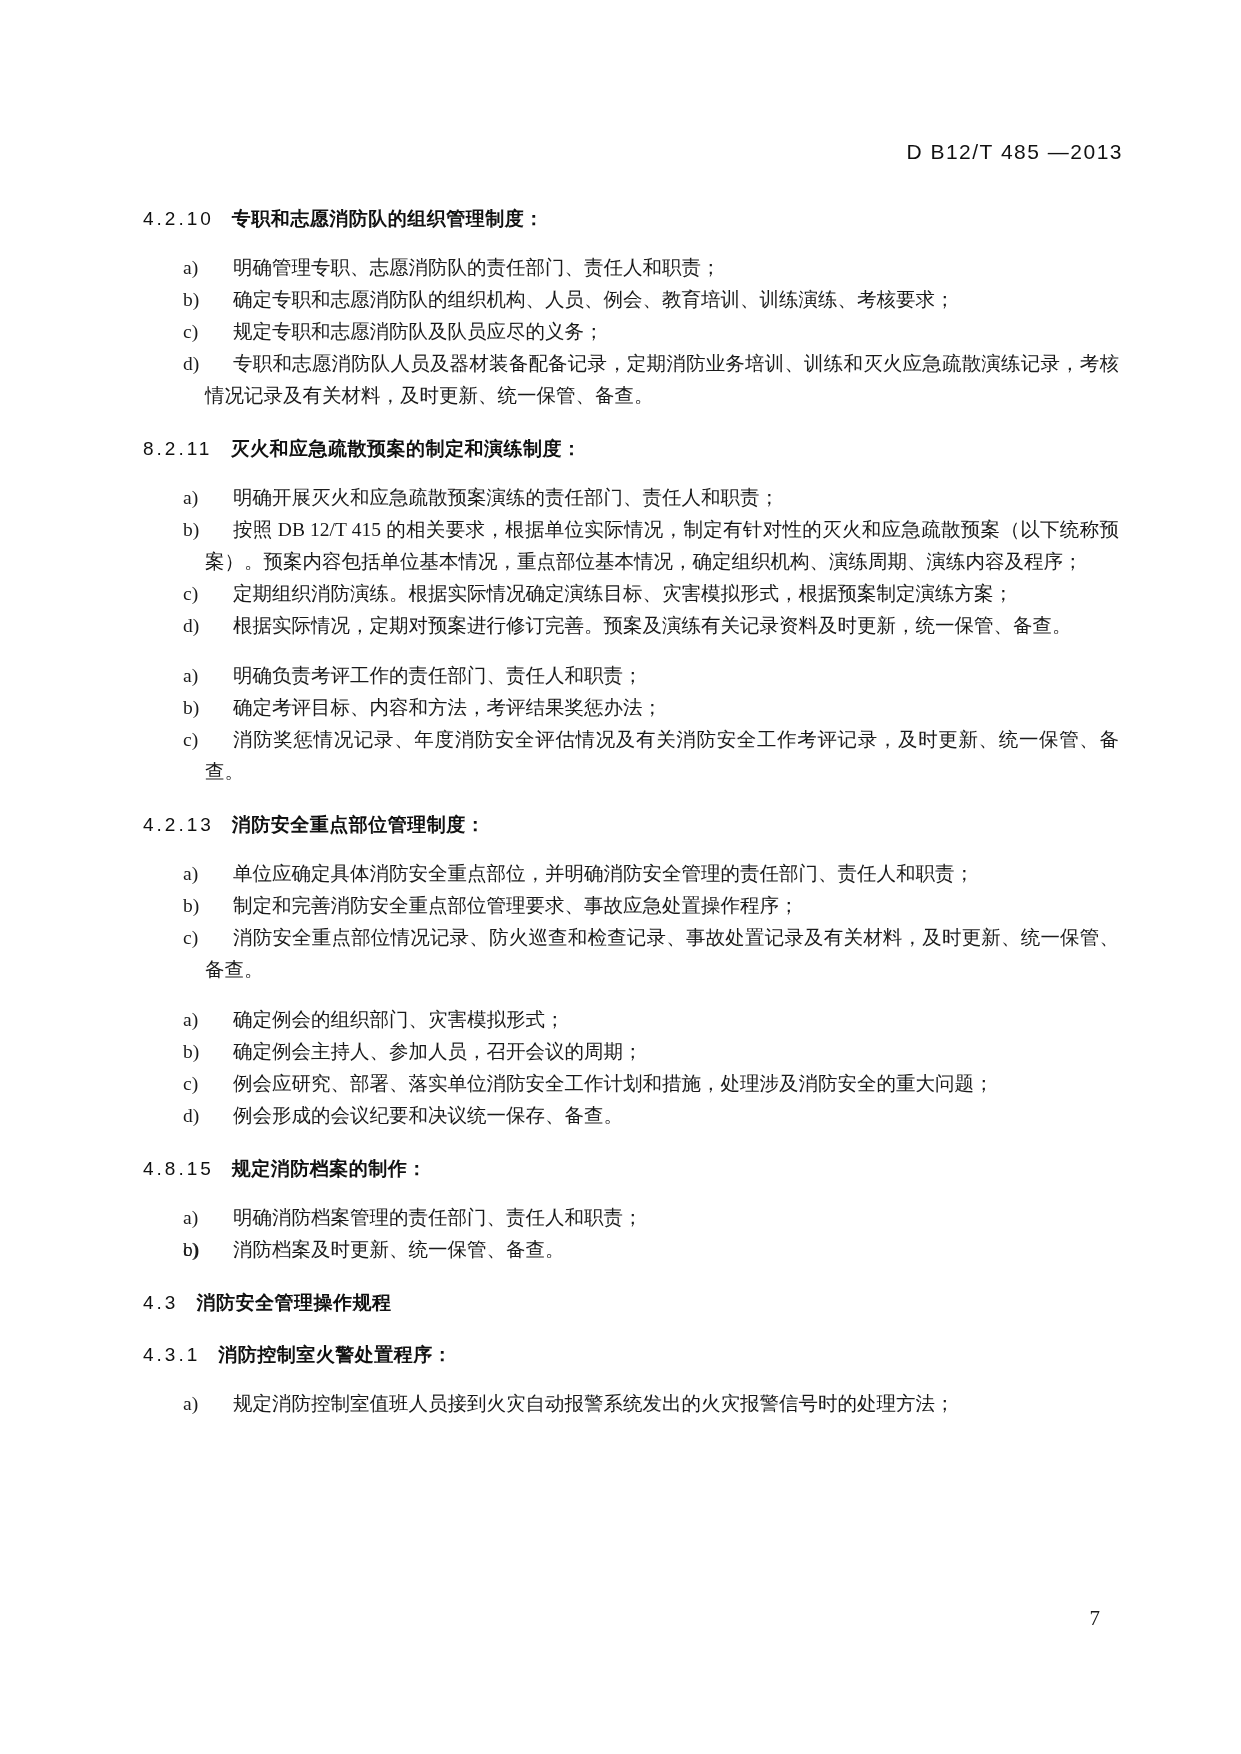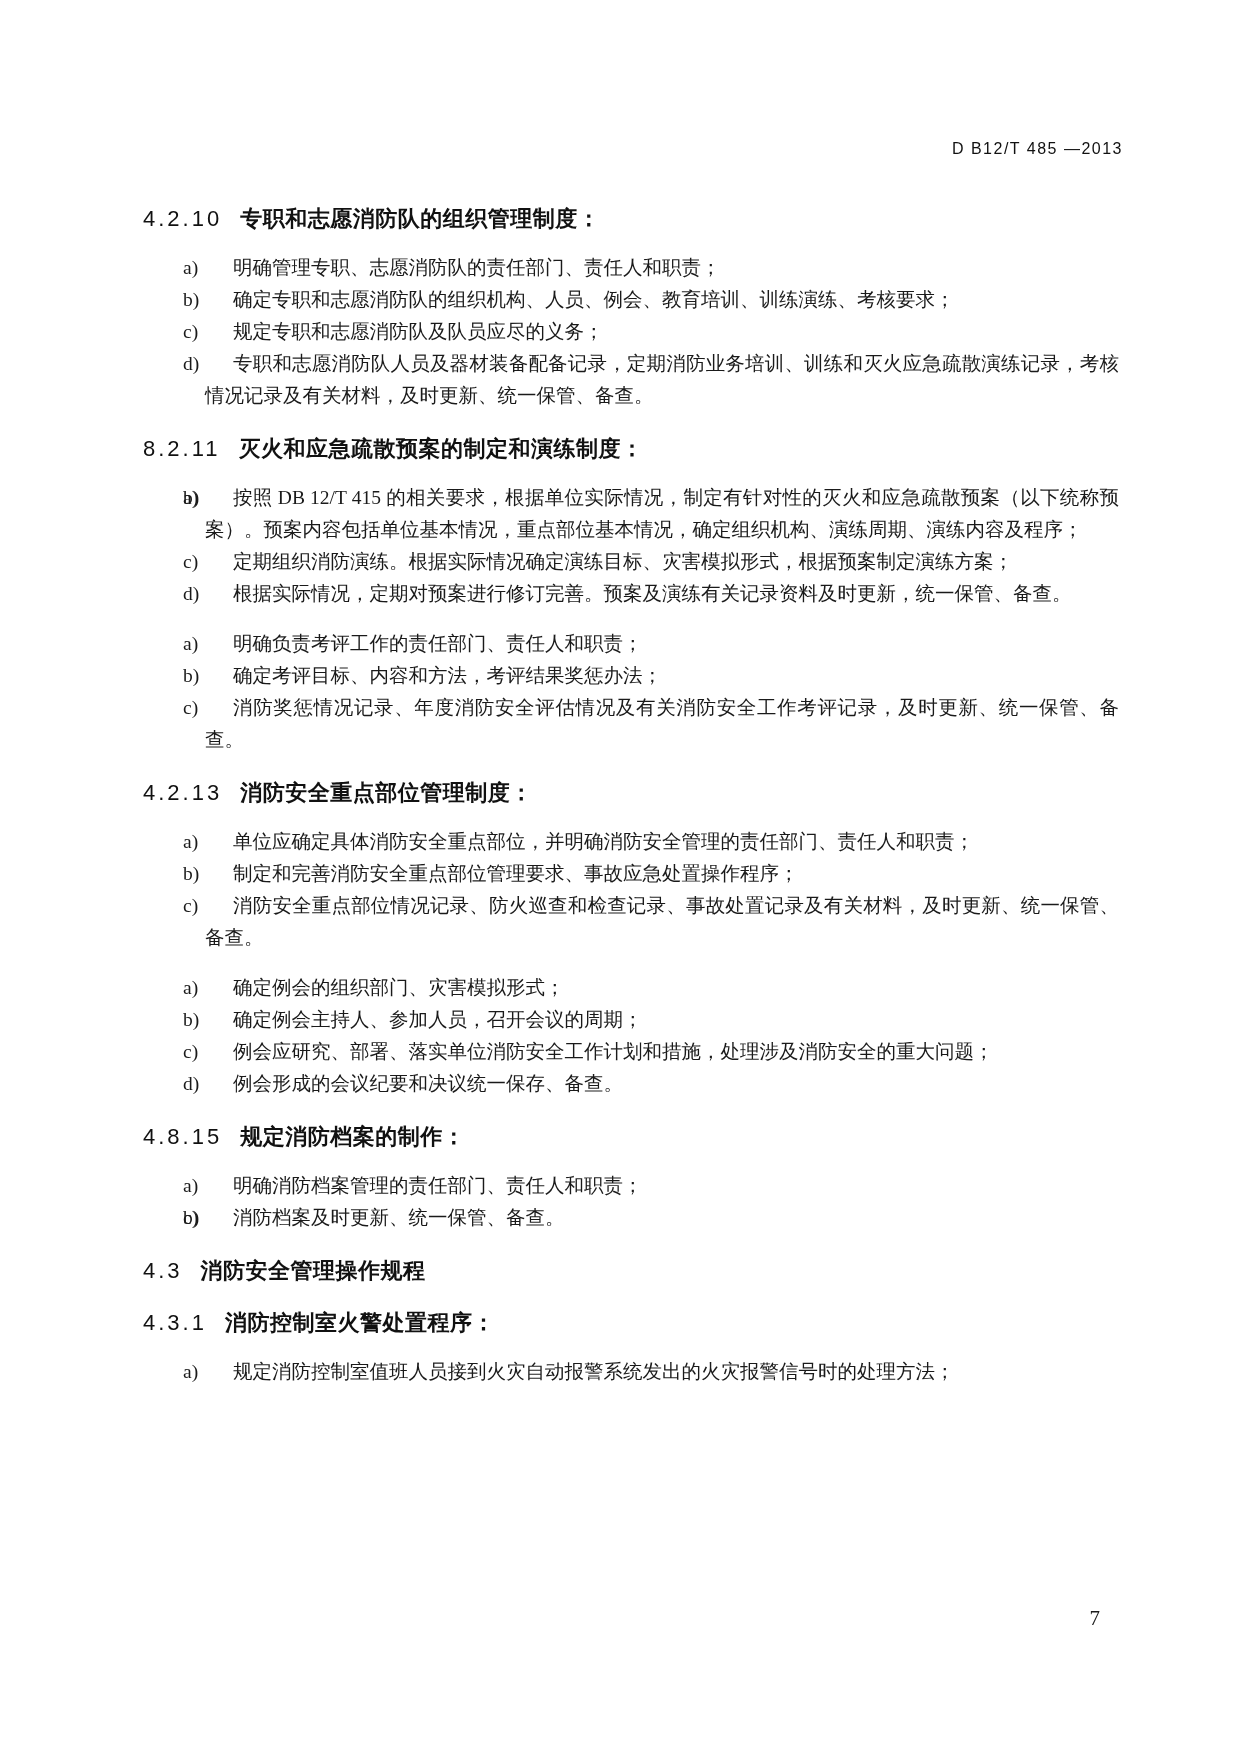--- a/index.html
+++ b/index.html
@@ -14,41 +14,41 @@
     background: #ffffff;
     color: #1a1a1a;
     font-family: "Liberation Serif", serif;
     overflow: hidden;
   }
   .doc-header {
     position: absolute;
     top: 140px;
     right: 118px;
     font-family: "Liberation Sans", sans-serif;
-    font-size: 16px;
+    font-size: 21px;
     font-weight: 500;
     letter-spacing: 1.5px;
     color: #111111;
     white-space: nowrap;
     margin-left: 28px;
   }
   .doc-body {
     position: absolute;
     top: 204px;
     left: 143px;
     width: 976px;
   }
   .section { margin: 0; }
   .clause-heading {
     display: flex;
     align-items: baseline;
     margin-top: 22px;
     line-height: 30px;
     font-family: "Liberation Sans", sans-serif;
-    font-size: 22px;
+    font-size: 19px;
     color: #111111;
     white-space: nowrap;
   }
   .section:first-child .clause-heading { margin-top: 0; }
   .clause-number {
     font-weight: 400;
     letter-spacing: 3px;
     flex: none;
   }
   .clause-title {
@@ -122,21 +122,21 @@
 </ol>
   </section>
 
   <section class="section">
     <div class="clause-heading">
       <span class="clause-number">8.2.11</span>
       <span class="clause-title">灭火和应急疏散预案的制定和演练制度：</span>
     </div>
     <ol class="clause-items">
   <li class="clause-item">
-    <span class="item-label">a)</span>
+    <span class="item-label">a)</span><span class="item-text">明确开展灭火和应急疏散预案演练的责任部门、责任人和职责；</span>
   </li>
 
   <li class="clause-item">
     <span class="item-label">b)</span><span class="item-text">按照 DB 12/T 415 的相关要求，根据单位实际情况，制定有针对性的灭火和应急疏散预案（以下统称预案）。预案内容包括单位基本情况，重点部位基本情况，确定组织机构、演练周期、演练内容及程序；</span>
   </li>
 
   <li class="clause-item">
     <span class="item-label">c)</span><span class="item-text">定期组织消防演练。根据实际情况确定演练目标、灾害模拟形式，根据预案制定演练方案；</span>
   </li>
 

